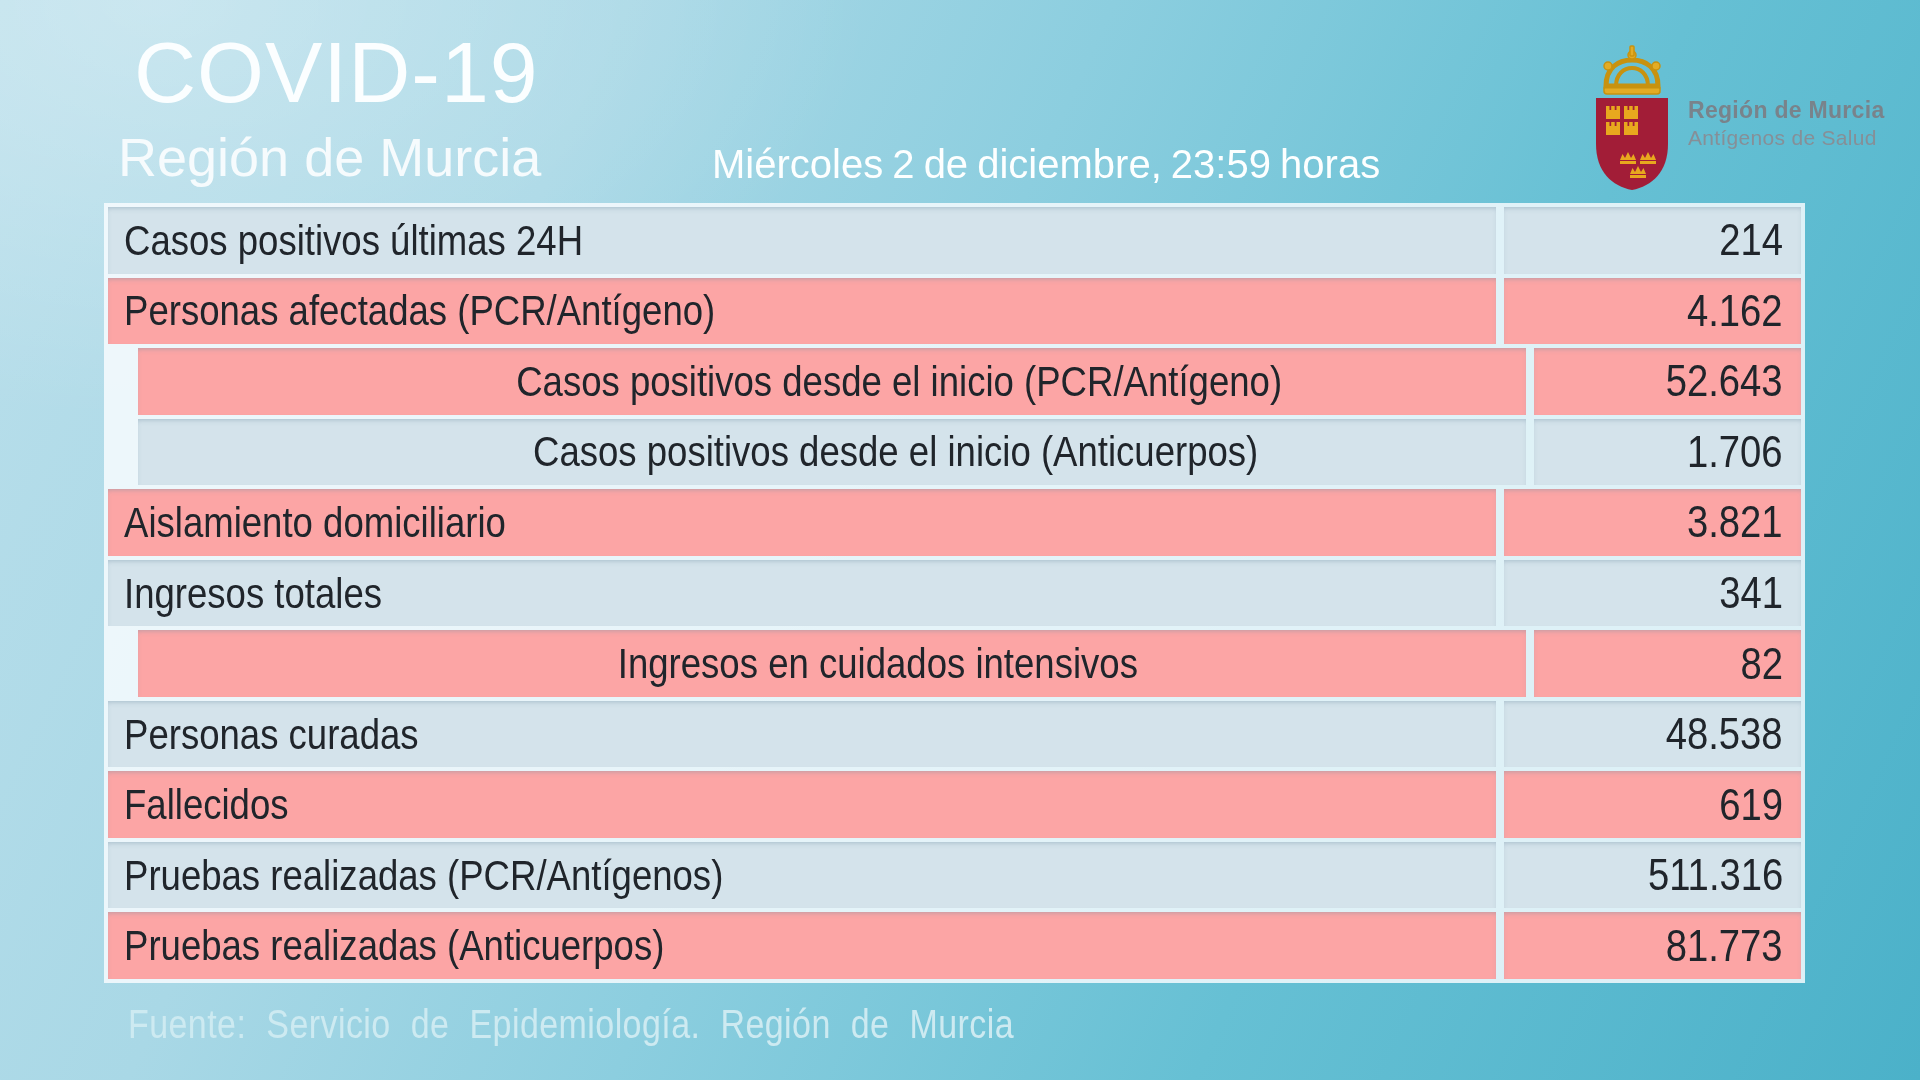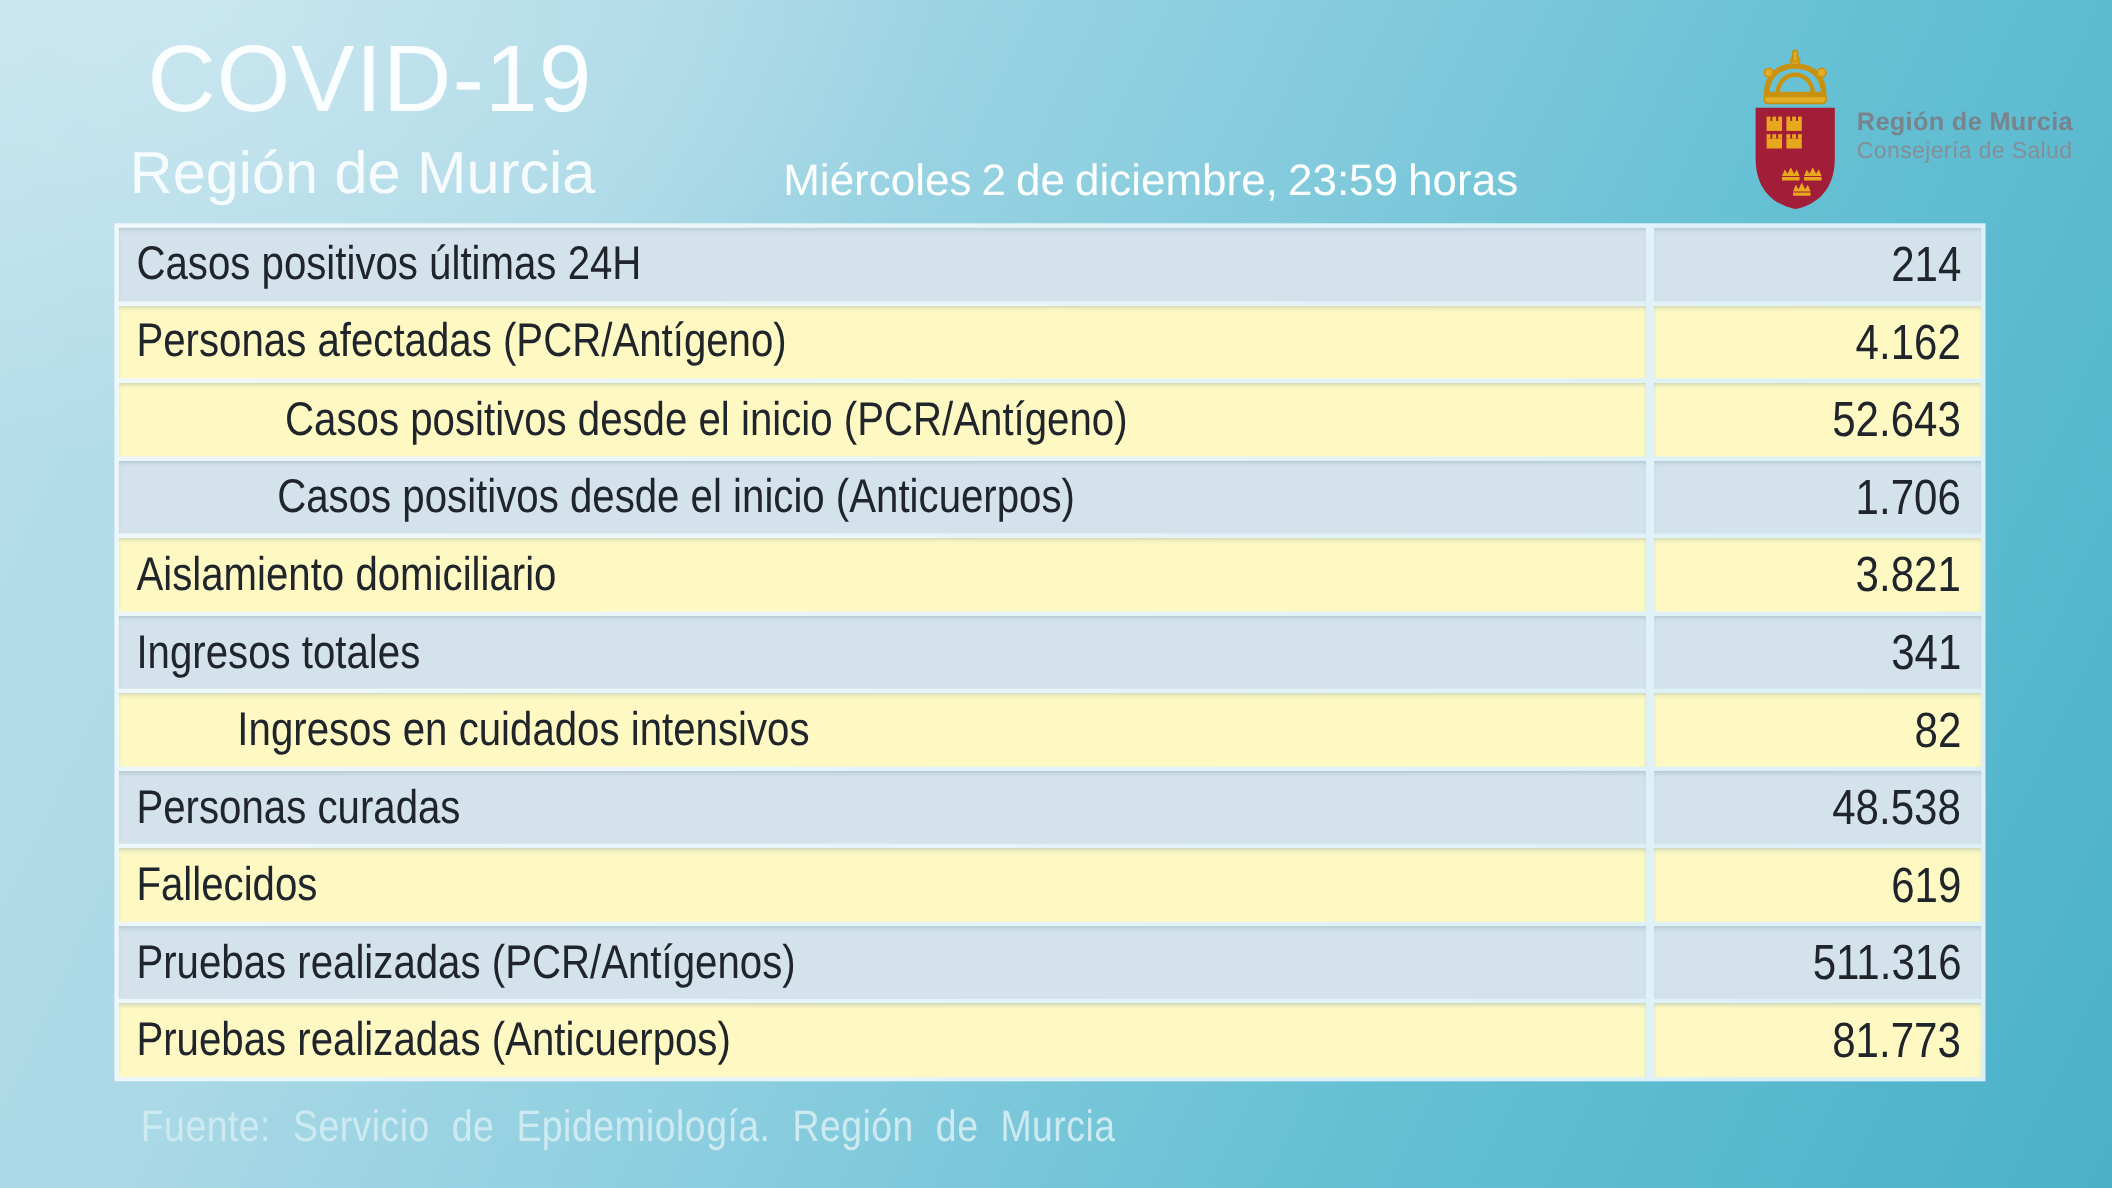--- a/index.html
+++ b/index.html
@@ -38,23 +38,23 @@
     position:absolute;left:104px;top:203px;width:1701px;height:780px;
     box-sizing:border-box;padding:4px;background:rgba(250,253,255,0.82);
     display:flex;flex-direction:column;gap:4px;
   }
   .row{flex:1;display:flex;gap:8px;min-height:0;}
   .cell{
     display:flex;align-items:center;color:#20252b;
     box-shadow:inset 0 3px 5px -2px rgba(110,145,165,0.45);
   }
   .row.dark .cell{background:#d4e3eb;}
-  .row.light .cell{background:#fef9c3;}
+  .row.light .cell{background:#fca5a5;}
   .cell.label{width:1388px;box-sizing:border-box;padding:0 16px;font-size:43px;}
-  .cell.label.right{justify-content:flex-start;}
+  .cell.label.right{justify-content:center;margin-left:30px;}
   .cell.value{flex:1;justify-content:flex-end;box-sizing:border-box;padding:12px 18px;font-size:45px;}
 
   
   .source-line{
     position:absolute;left:128px;top:1002px;color:#cdeaf1;
     font-size:40px;word-spacing:12px;letter-spacing:0.5px;
   }
 </style>
 </head>
 <body>
@@ -106,21 +106,21 @@
 
   <g fill="#e8a81e">
     <path d="M28,116 l2.5,-6 2.5,4 3,-6 3,6 2.5,-4 2.5,6 z M28,117 h16 v3 h-16 z"></path>
     <path d="M48,116 l2.5,-6 2.5,4 3,-6 3,6 2.5,-4 2.5,6 z M48,117 h16 v3 h-16 z"></path>
     <path d="M38,130 l2.5,-6 2.5,4 3,-6 3,6 2.5,-4 2.5,6 z M38,131 h16 v3 h-16 z"></path>
   </g>
 </svg>
 
 <div class="org-text">
   <div class="org-name">Región de Murcia</div>
-  <div class="org-dept">Consejería de Salud</div>
+  <div class="org-dept">Antígenos de Salud</div>
 </div>
 
 <div class="stats-table">
     <div class="row dark">
       <div class="cell label">
         <span class="cond">Casos positivos últimas 24H</span>
       </div>
       <div class="cell value">
         <span class="cond cond-r">214</span>
       </div>

